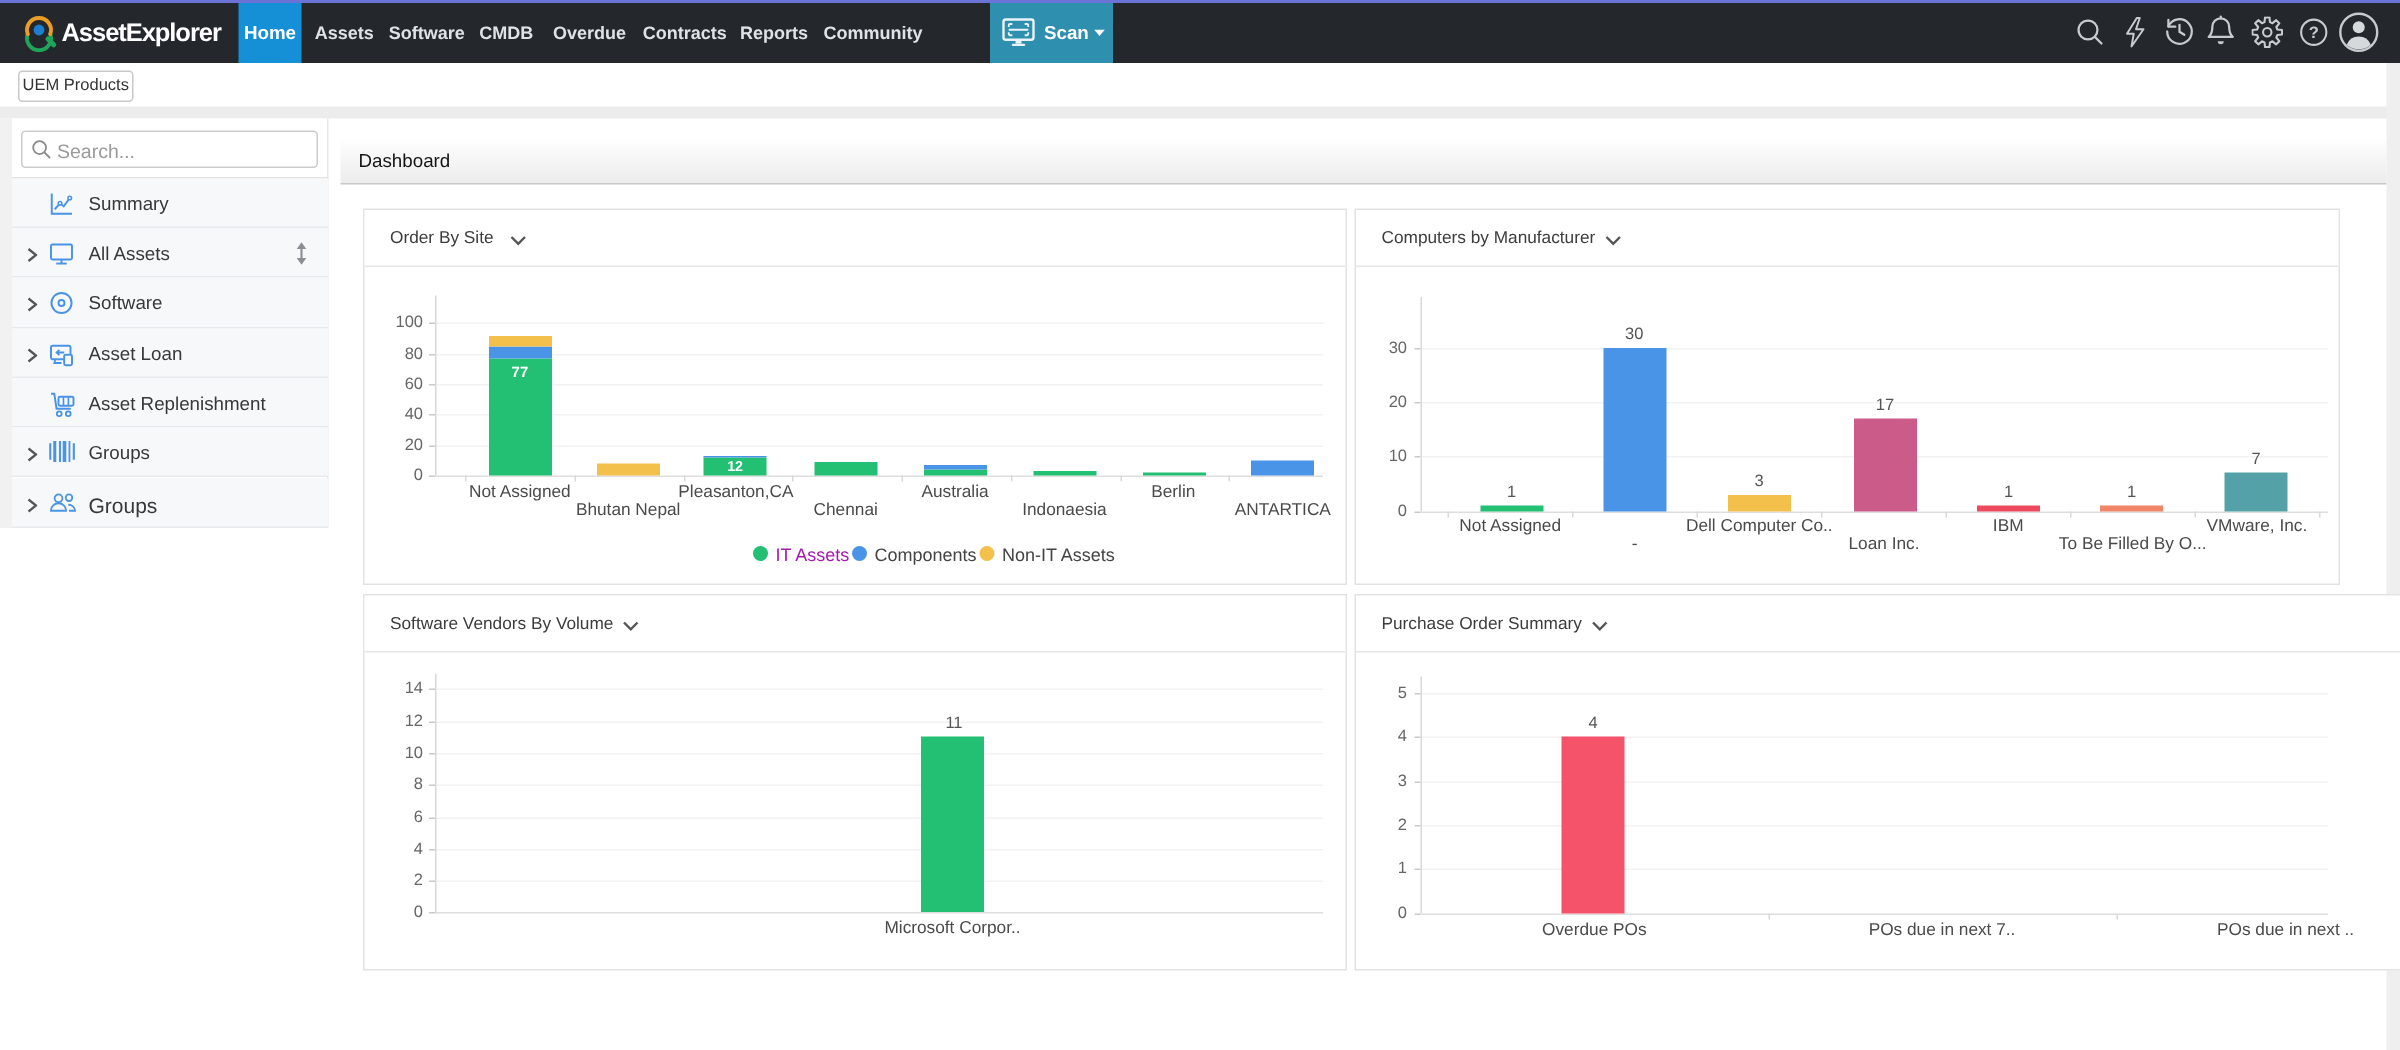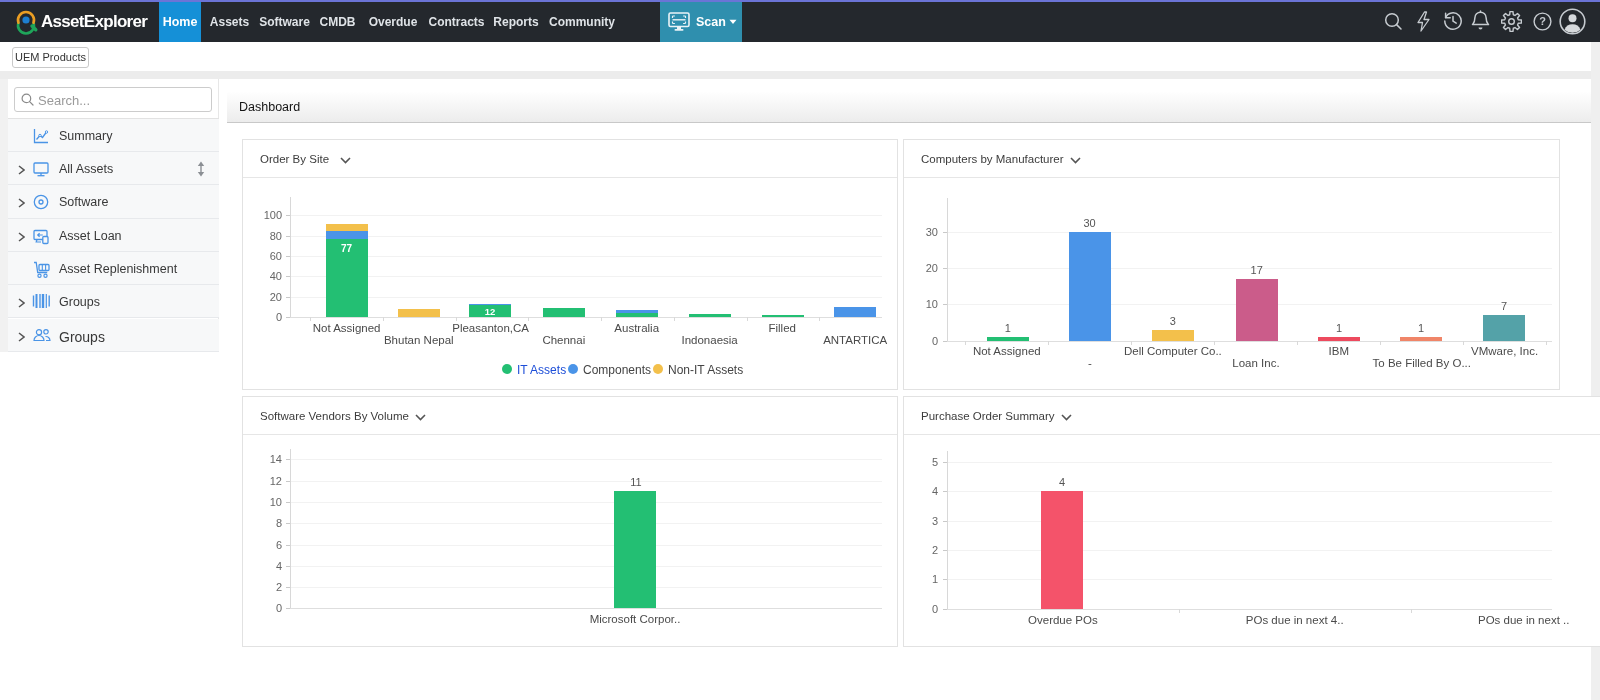--- a/index.html
+++ b/index.html
@@ -216,27 +216,27 @@
 <div class="ab" style="left:226.1px;top:166px;width:42px;text-align:center;font-size:9.5px;font-weight:bold;color:#fff">12</div>
 <div class="bar" style="left:300.0px;top:168.1px;width:42px;height:9.2px;background:#23bf73"></div>
 <div class="bar" style="left:372.6px;top:173.2px;width:42px;height:4.1px;background:#23bf73"></div>
 <div class="bar" style="left:372.6px;top:170.1px;width:42px;height:3.1px;background:#4a94e8"></div>
 <div class="bar" style="left:445.6px;top:174.2px;width:42px;height:3.1px;background:#23bf73"></div>
 <div class="bar" style="left:518.6px;top:175.3px;width:42px;height:2.0px;background:#23bf73"></div>
 <div class="bar" style="left:591.2px;top:167.1px;width:42px;height:10.2px;background:#4a94e8"></div>
 <div class="xlab" style="left:38.6px;top:182px;width:130px">Not Assigned</div>
 <div class="xlab" style="left:182.6px;top:182px;width:130px">Pleasanton,CA</div>
 <div class="xlab" style="left:328.7px;top:182px;width:130px">Australia</div>
-<div class="xlab" style="left:474.2px;top:182px;width:130px">Filled</div>
+<div class="xlab" style="left:474.2px;top:182px;width:130px">Berlin</div>
 <div class="xlab" style="left:110.8px;top:193.5px;width:130px">Bhutan Nepal</div>
 <div class="xlab" style="left:255.8px;top:193.5px;width:130px">Chennai</div>
 <div class="xlab" style="left:401.6px;top:193.5px;width:130px">Indonaesia</div>
 <div class="xlab" style="left:547.2px;top:193.5px;width:130px">ANTARTICA</div>
 <div class="ab" style="left:259px;top:224px;width:10px;height:10px;border-radius:50%;background:#23bf73"></div>
-<div class="ab" style="left:274px;top:223px;font-size:12px;color:#1d4ed8">IT Assets</div>
+<div class="ab" style="left:274px;top:223px;font-size:12px;color:#a21caf">IT Assets</div>
 <div class="ab" style="left:325px;top:224px;width:10px;height:10px;border-radius:50%;background:#4a94e8"></div>
 <div class="ab" style="left:340px;top:223px;font-size:12px;color:#444">Components</div>
 <div class="ab" style="left:410px;top:224px;width:10px;height:10px;border-radius:50%;background:#f3c04b"></div>
 <div class="ab" style="left:425px;top:223px;font-size:12px;color:#444">Non-IT Assets</div>
 </div>
 <div class="card" style="left:903px;top:139px;width:657px;height:251px">
 <div class="chead"></div>
       <div class="ctitle">Computers by Manufacturer</div>
 <svg class="ab" style="left:166px;top:17px" width="11" height="7" viewBox="0 0 11 7">
         <path d="M1 1 L5.5 5.5 L10 1" fill="none" stroke="#555" stroke-width="1.6"></path>
@@ -342,15 +342,15 @@
 <div class="grid" style="left:43px;top:182.4px;width:605px"></div>
 <div class="ylab" style="left:8px;top:205.8px;width:26px">0</div>
 <div class="tick" style="left:39px;top:211.8px"></div>
 <div class="ab" style="left:43px;top:54px;width:1px;height:158px;background:#d8d8d8"></div>
 <div class="ab" style="left:43px;top:211.8px;width:605px;height:1px;background:#dedede"></div>
 <div class="vtick" style="left:274.8px;top:211.8px"></div>
 <div class="vtick" style="left:506.6px;top:211.8px"></div>
 <div class="bar" style="left:137px;top:94.0px;width:42px;height:117.8px;background:#f4536a"></div>
 <div class="vlab" style="left:127px;top:79.0px;width:62px">4</div>
 <div class="xlab" style="left:88.9px;top:216.5px;width:140px">Overdue POs</div>
-<div class="xlab" style="left:320.7px;top:216.5px;width:140px">POs due in next 4..</div>
+<div class="xlab" style="left:320.7px;top:216.5px;width:140px">POs due in next 7..</div>
 <div class="xlab" style="left:574px;top:216.5px;text-align:left">POs due in next ..</div>
 </div>
 </div>
 </body></html>

